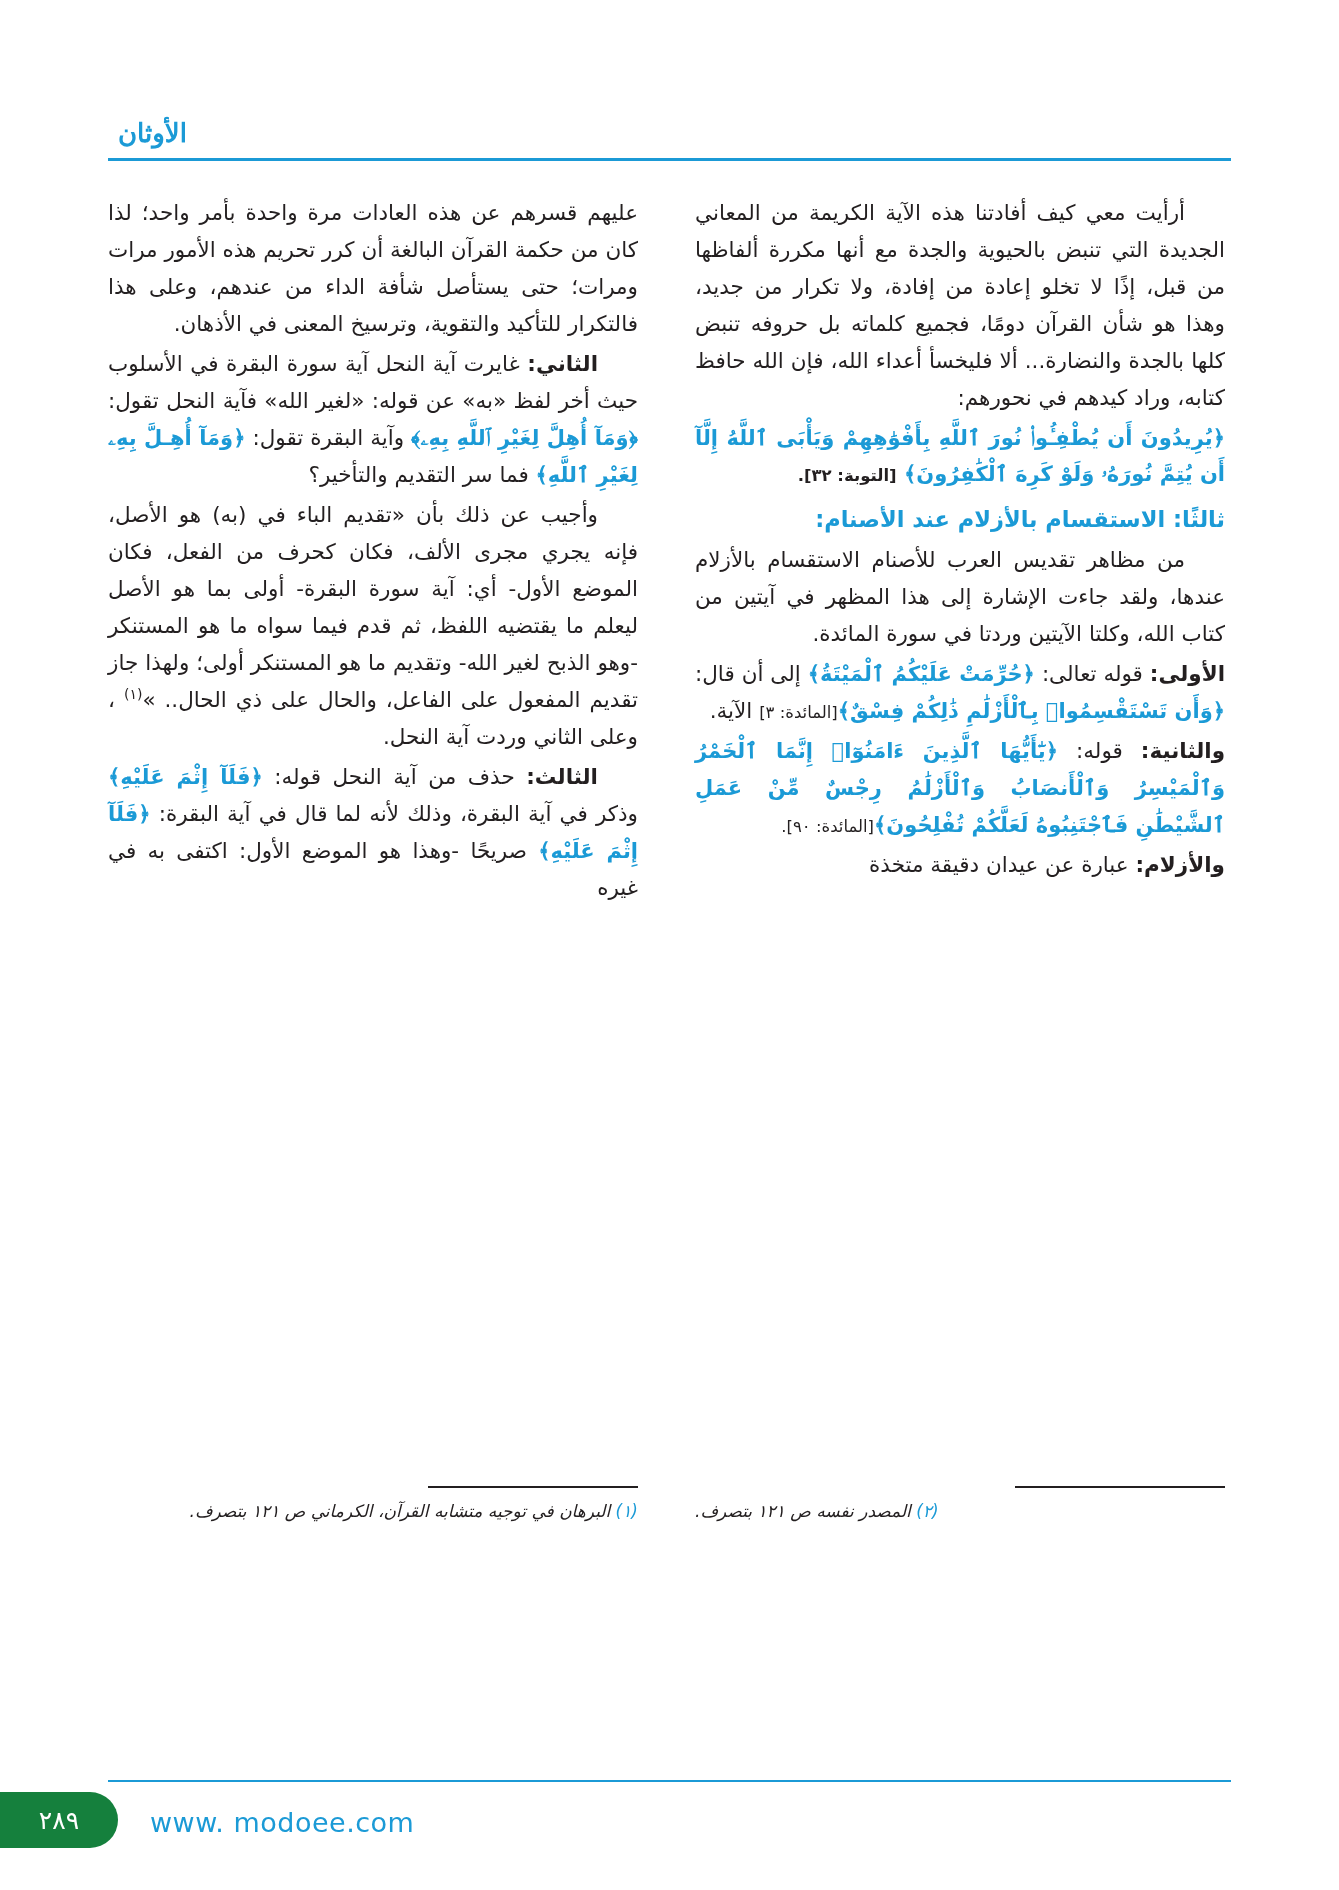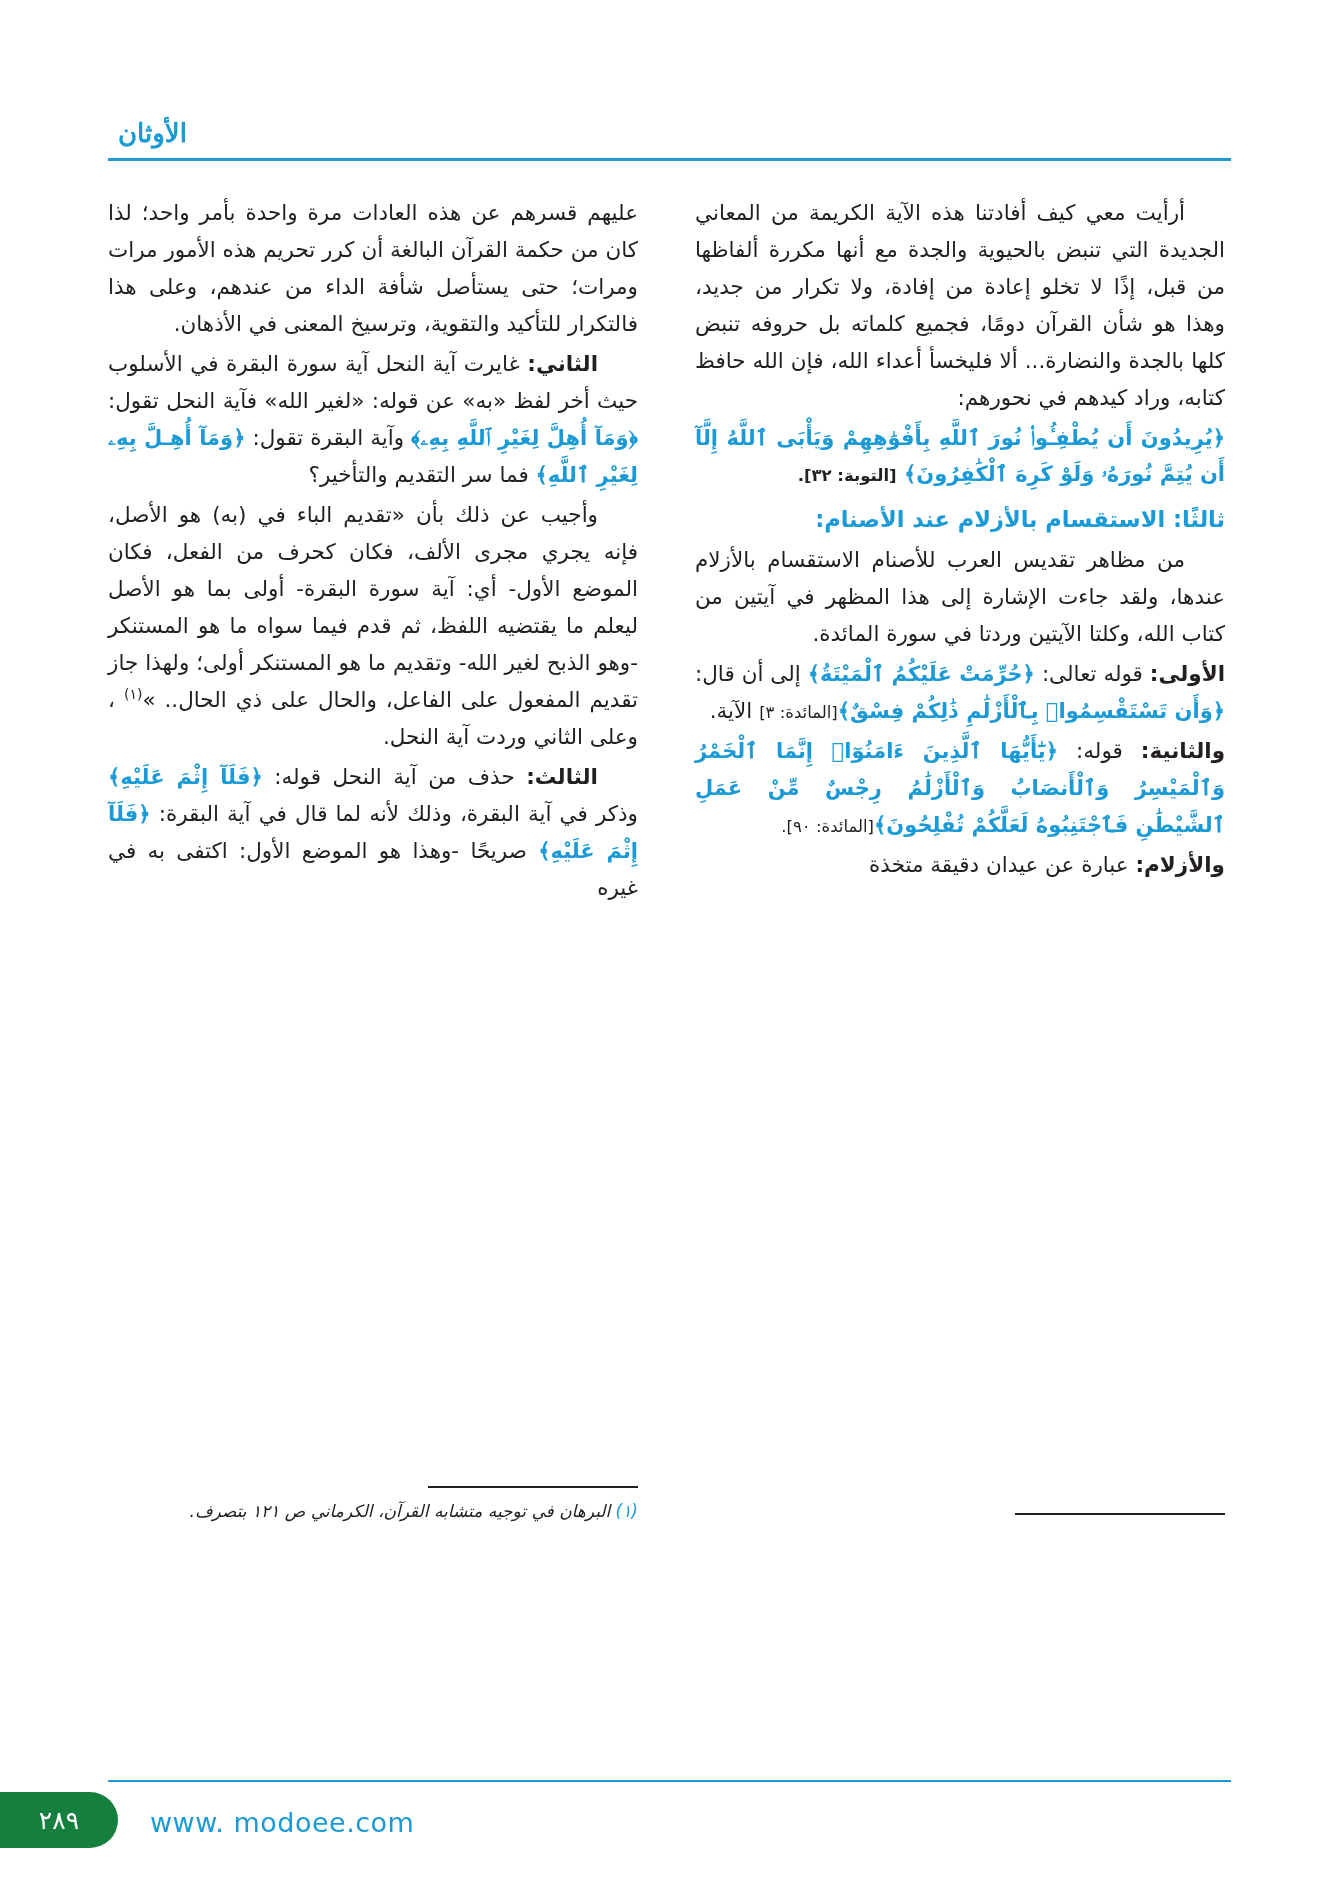--- a/index.html
+++ b/index.html
@@ -231,20 +231,23 @@
       <p>
         <span class="b">والثانية:</span><span> قوله: </span><span class="q">﴿يَٰٓأَيُّهَا ٱلَّذِينَ ءَامَنُوٓا۟ إِنَّمَا ٱلْخَمْرُ وَٱلْمَيْسِرُ وَٱلْأَنصَابُ وَٱلْأَزْلَٰمُ رِجْسٌ مِّنْ عَمَلِ ٱلشَّيْطَٰنِ فَٱجْتَنِبُوهُ لَعَلَّكُمْ تُفْلِحُونَ﴾</span><span class="ref">[المائدة: ٩٠].</span>
       </p>
 
       <p>
         <span class="b">والأزلام:</span><span> عبارة عن عيدان دقيقة متخذة</span>
       </p>
 
       <div class="footnote-wrap">
         <div class="footnote-rule"></div>
+        <p class="footnote left-last">
+          <span class="num">(٢)</span><span> المصدر نفسه ص ١٢١ بتصرف.</span>
+        </p>
       </div>
     </div>
 
   </div>
 
   <div class="footer-rule"></div>
   <div class="page-num-tab">٢٨٩</div>
   <div class="site-url">www. modoee.com</div>
 
 </div>

